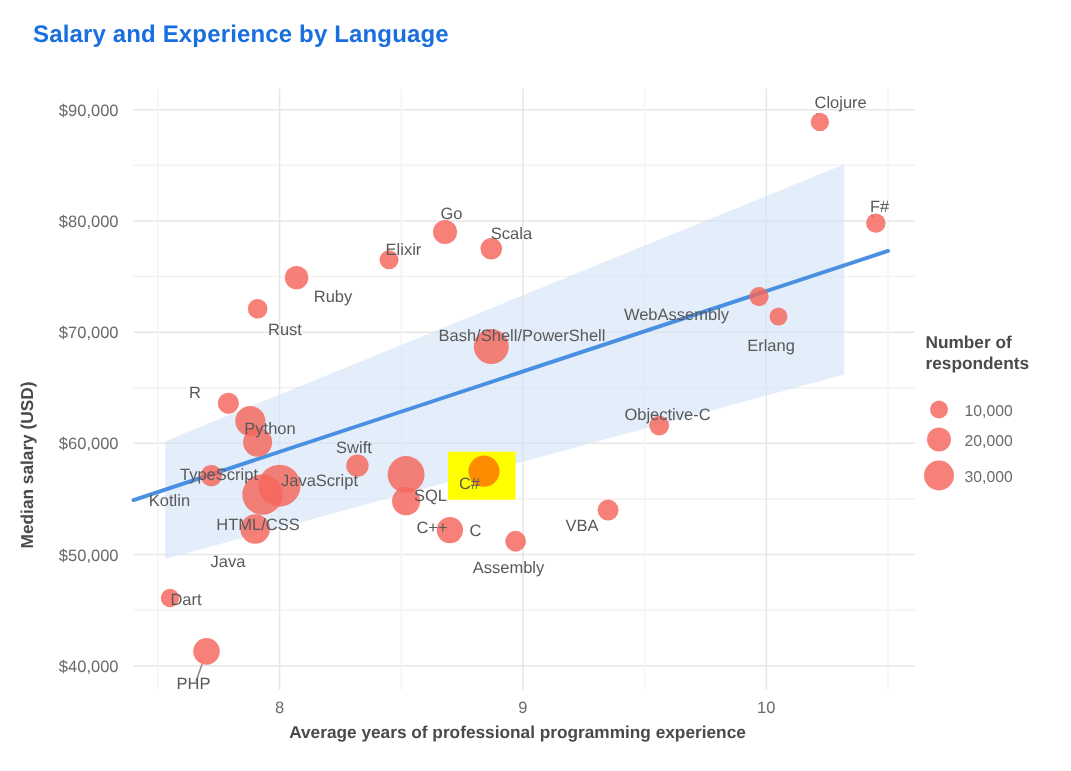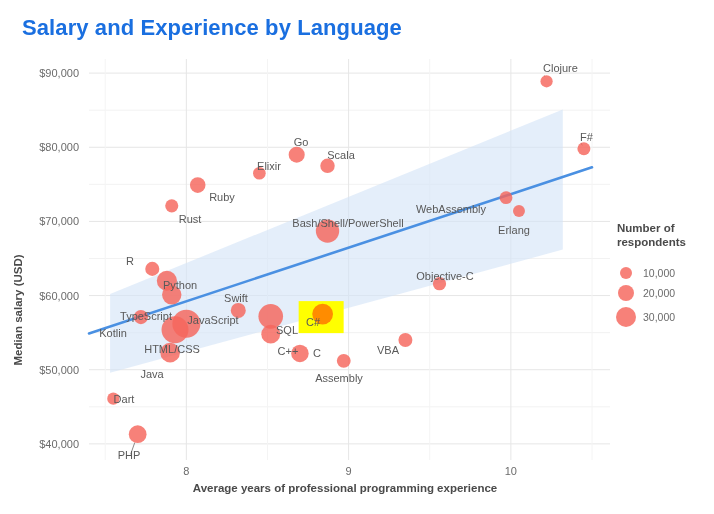--- a/index.html
+++ b/index.html
@@ -17,21 +17,21 @@
   #chart-root {
     position: absolute;
     left: 0; top: 0;
     width: 714px;
     height: 514px;
   }
   .chart-title {
     position: absolute;
     left: 22px;
     top: 15px;
-    font-size: 22px;
+    font-size: 16px;
     font-weight: bold;
     color: #1a6fe0;
     letter-spacing: 0.1px;
     white-space: nowrap;
   }
   svg.plot {
     position: absolute;
     left: 0;
     top: 0;
   }

